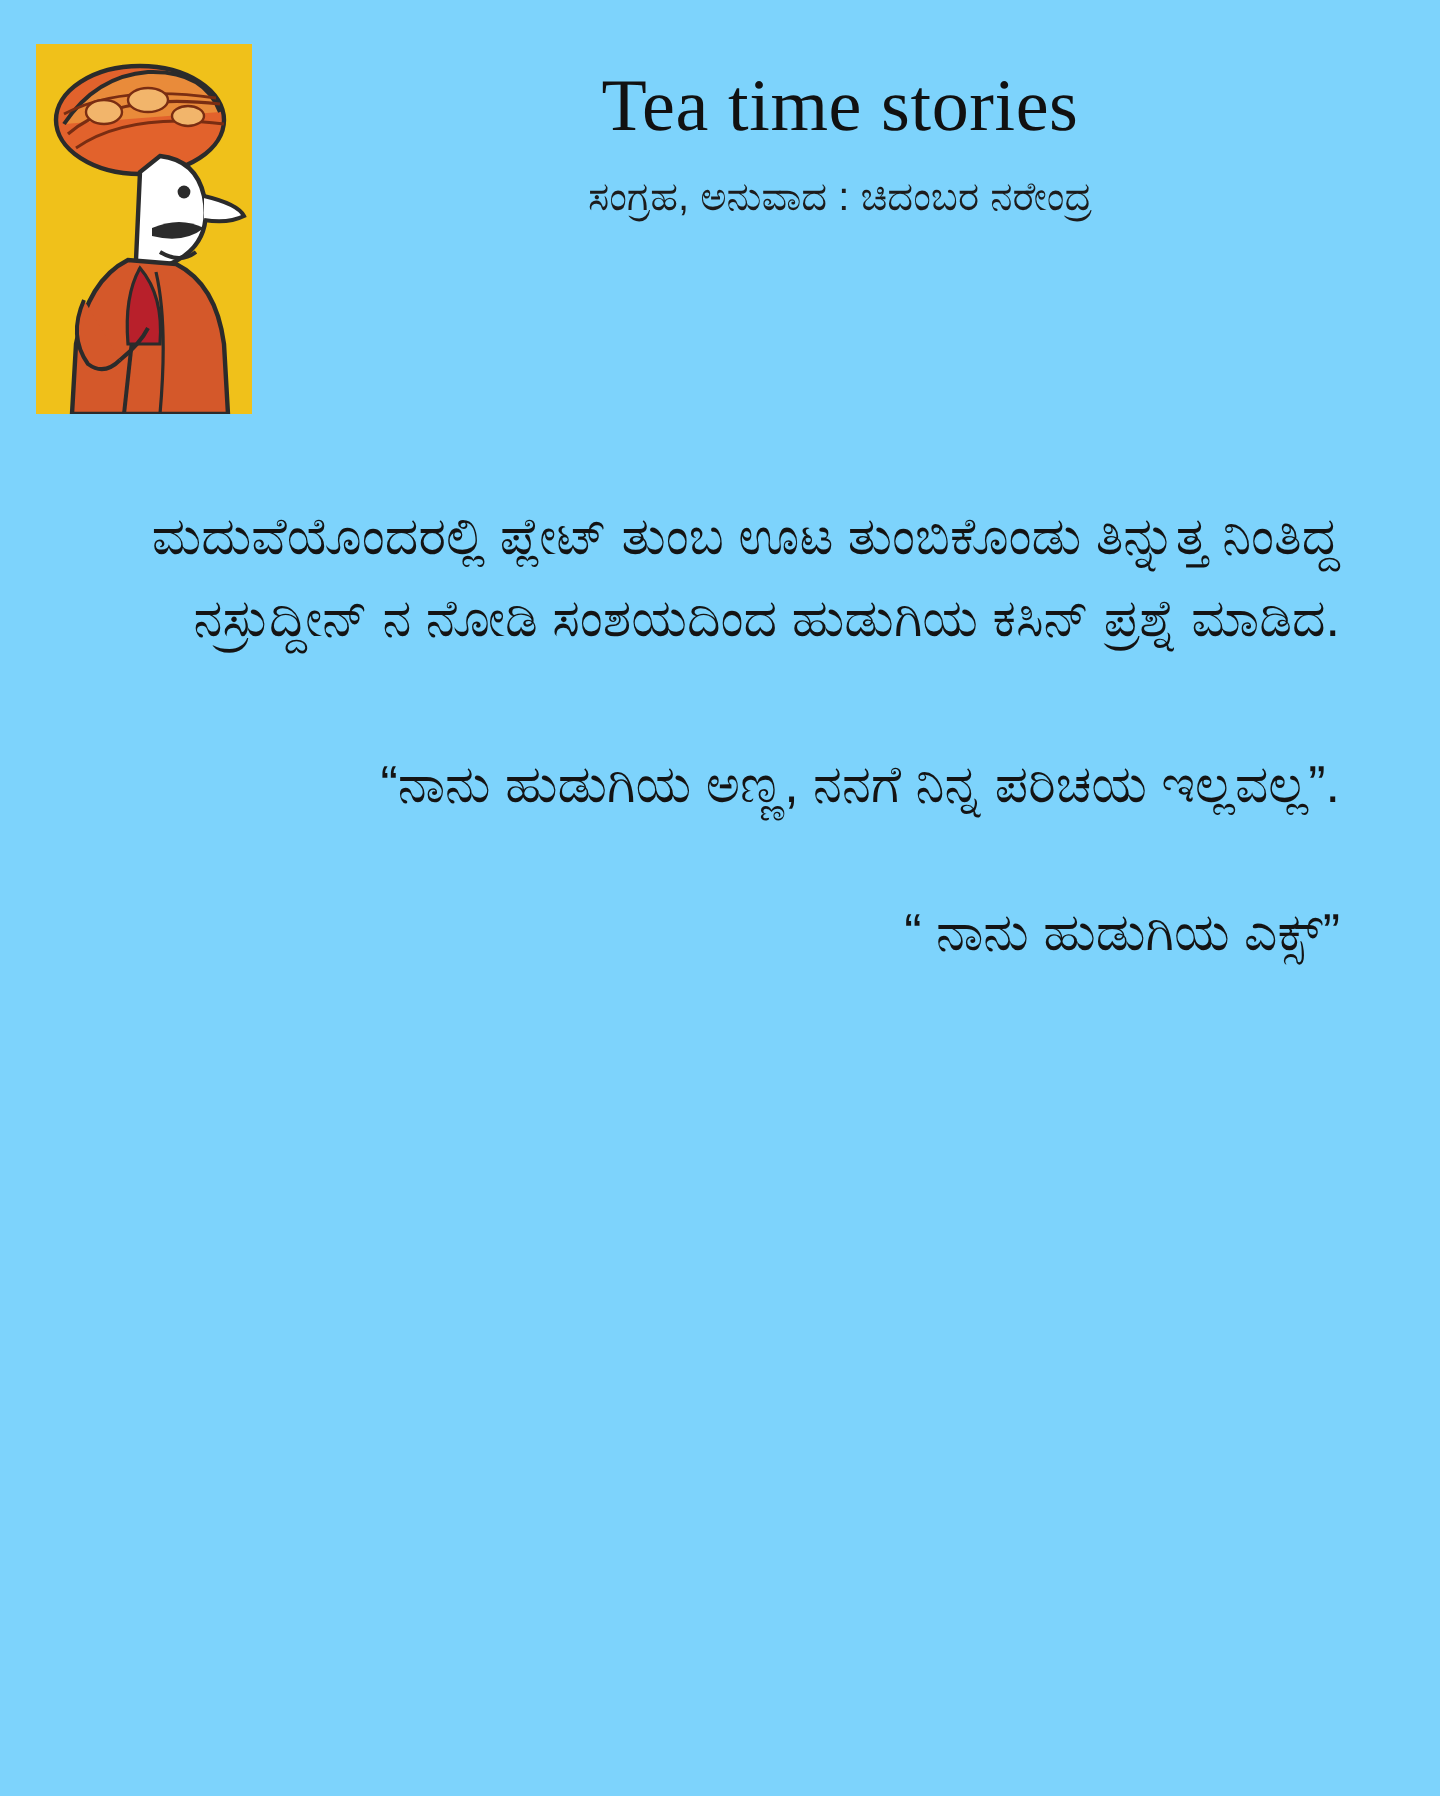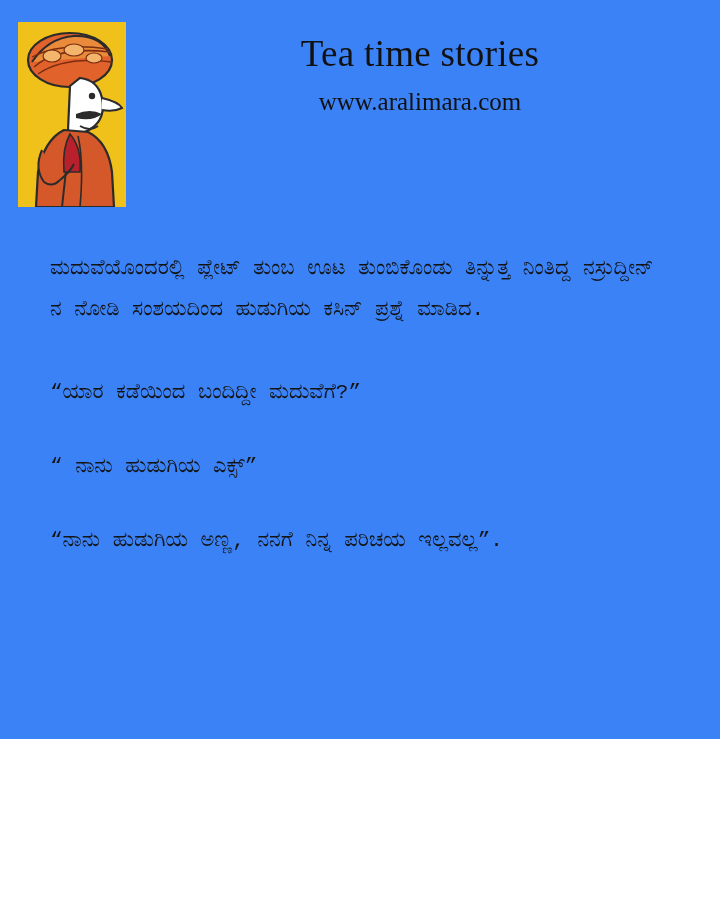--- a/index.html
+++ b/index.html
@@ -10,22 +10,22 @@
     width: 720px;
     height: 898px;
     background: #ffffff;
     font-family: "Liberation Sans", sans-serif;
     color: #1a1a1a;
     overflow: hidden;
   }
   .page {
     position: relative;
     width: 720px;
-    height: 739px;
-    background: #3b82f6;
+    height: 898px;
+    background: #7dd3fc;
   }
 
   
   .header {
     position: relative;
     height: 215px;
   }
   .logo-box {
     position: absolute;
     left: 18px;
@@ -74,26 +74,26 @@
   }
 
   
   .content {
     position: absolute;
     left: 50px;
     top: 248px;
     width: 620px;
   }
   .para {
-    font-family: Liberation Mono, monospace;
-    font-size: 21px;
+    font-family: Liberation Sans, sans-serif;
+    font-size: 26px;
     line-height: 41px;
     color: #141414;
     margin: 0 0 33px 0;
-    text-align: left;
+    text-align: right;
   }
   .para:last-child {
     margin-bottom: 0;
   }
   .para.first {
     margin-bottom: 42px;
   }
 </style>
 </head>
 <body>
@@ -125,25 +125,24 @@
         <path d="M52 112 L44 185" fill="none" stroke="#2b2b2b" stroke-width="2"></path>
         <path d="M60 114 Q66 140 62 185" fill="none" stroke="#2b2b2b" stroke-width="1.6"></path>
         <path d="M52 112 Q64 126 62 150 L46 150 Q44 126 52 112 Z" fill="#b8202b" stroke="#2b2b2b" stroke-width="1.6"></path>
         <path d="M24 128 Q16 146 26 160 Q34 166 42 158" fill="#d4582a" stroke="#2b2b2b" stroke-width="2"></path>
         <path d="M42 158 Q52 150 56 142" fill="none" stroke="#2b2b2b" stroke-width="2"></path>
       </svg>
     </div>
 
     <div class="title-block">
       <h1 class="site-title">Tea time stories</h1>
-      <div class="site-url">www.aralimara.com</div>
+      <div class="site-subtitle">ಸಂಗ್ರಹ, ಅನುವಾದ : ಚಿದಂಬರ ನರೇಂದ್ರ</div>
     </div>
 
   </div>
 
   <div class="content">
     <p class="para first">ಮದುವೆಯೊಂದರಲ್ಲಿ ಪ್ಲೇಟ್ ತುಂಬ ಊಟ ತುಂಬಿಕೊಂಡು ತಿನ್ನುತ್ತ ನಿಂತಿದ್ದ ನಸ್ರುದ್ದೀನ್ ನ ನೋಡಿ ಸಂಶಯದಿಂದ ಹುಡುಗಿಯ ಕಸಿನ್ ಪ್ರಶ್ನೆ ಮಾಡಿದ.</p>
-    <p class="para">“ಯಾರ ಕಡೆಯಿಂದ ಬಂದಿದ್ದೀ ಮದುವೆಗೆ?”</p>
+    <p class="para">“ನಾನು ಹುಡುಗಿಯ ಅಣ್ಣ, ನನಗೆ ನಿನ್ನ ಪರಿಚಯ ಇಲ್ಲವಲ್ಲ”.</p>
     <p class="para">“ ನಾನು ಹುಡುಗಿಯ ಎಕ್ಸ್”</p>
-    <p class="para">“ನಾನು ಹುಡುಗಿಯ ಅಣ್ಣ, ನನಗೆ ನಿನ್ನ ಪರಿಚಯ ಇಲ್ಲವಲ್ಲ”.</p>
   </div>
 
 </div>
 
 </body></html>

